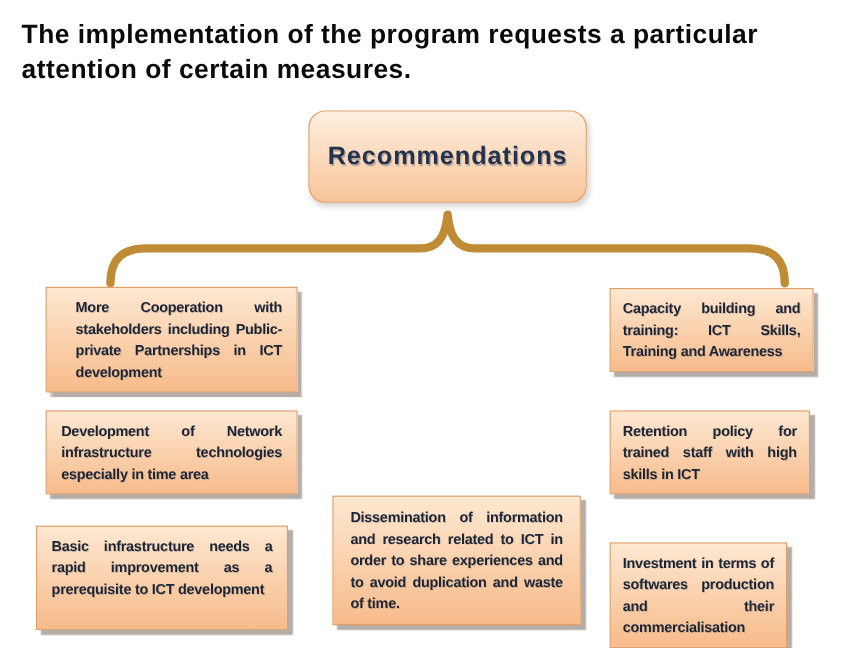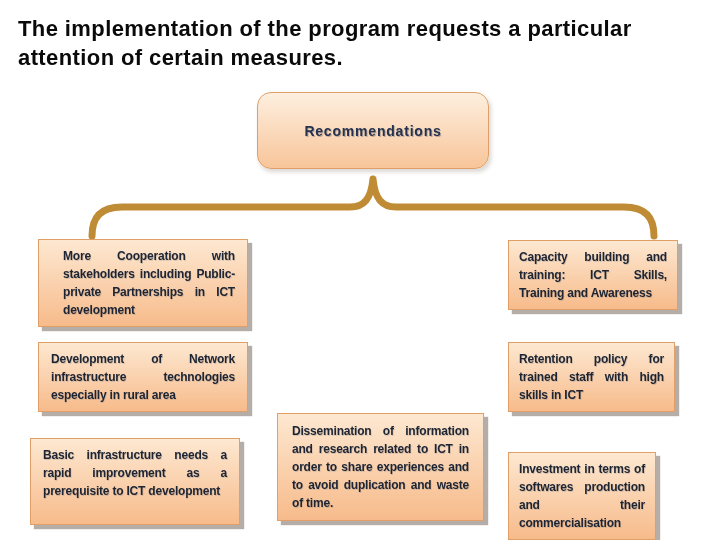--- a/index.html
+++ b/index.html
@@ -34,21 +34,21 @@
     border-radius: 14px;
     background: linear-gradient(180deg,
       var(--root-gradient-top, #fdefdf) 0%,
       var(--root-gradient-bottom, #f8c59a) 100%);
     box-shadow: 2px 3px 4px rgba(150,140,130,0.35);
     display: flex;
     align-items: center;
     justify-content: center;
   }
   .root-label {
-    font-size: 14px;
+    font-size: 21px;
     font-weight: bold;
     letter-spacing: 0.8px;
     color: var(--heading-text, #25324f);
     text-shadow: 1px 1px 0 rgba(110,110,110,0.45);
   }
   .brace {
     position: absolute;
     left: 0;
     top: 0;
     pointer-events: none;
@@ -100,21 +100,21 @@
              C 375 199 382 207 396 207
              L 624 207
              C 646 207 654 218 654 236" fill="none" stroke="#bf8c35" stroke-width="7" stroke-linecap="round" stroke-linejoin="round"></path>
   </svg>
 
   <div class="rec-box pos-l1">
     <p>More Cooperation with stakeholders including Public-private Partnerships in ICT development</p>
   </div>
 
   <div class="rec-box pos-l2">
-    <p>Development of Network infrastructure technologies especially in rural area</p>
+    <p>Development of Network infrastructure technologies especially in time area</p>
   </div>
 
   <div class="rec-box pos-l3">
     <p>Basic infrastructure needs a rapid improvement as a prerequisite to ICT development</p>
   </div>
 
   <div class="rec-box pos-m">
     <p>Dissemination of information and research related to ICT in order to share experiences and to avoid duplication and waste of time.</p>
   </div>
 

